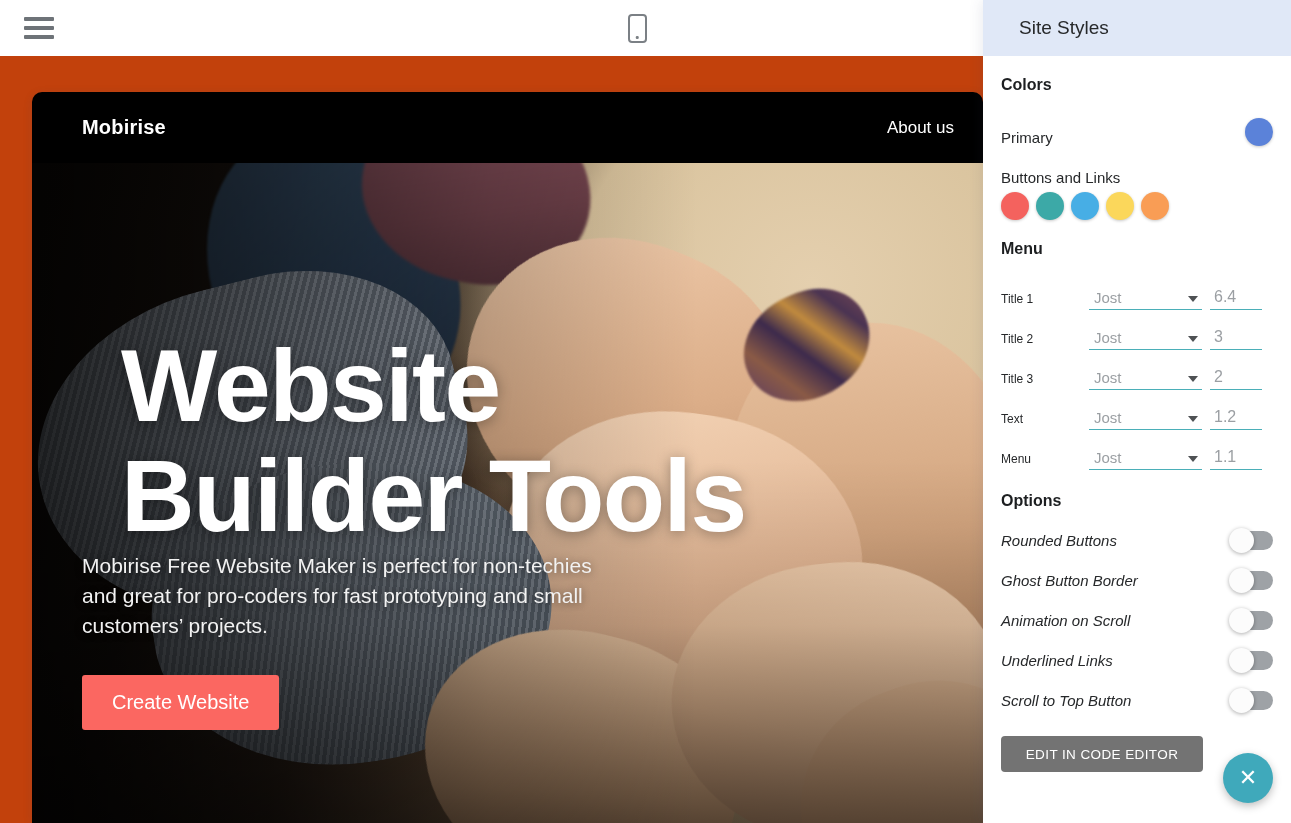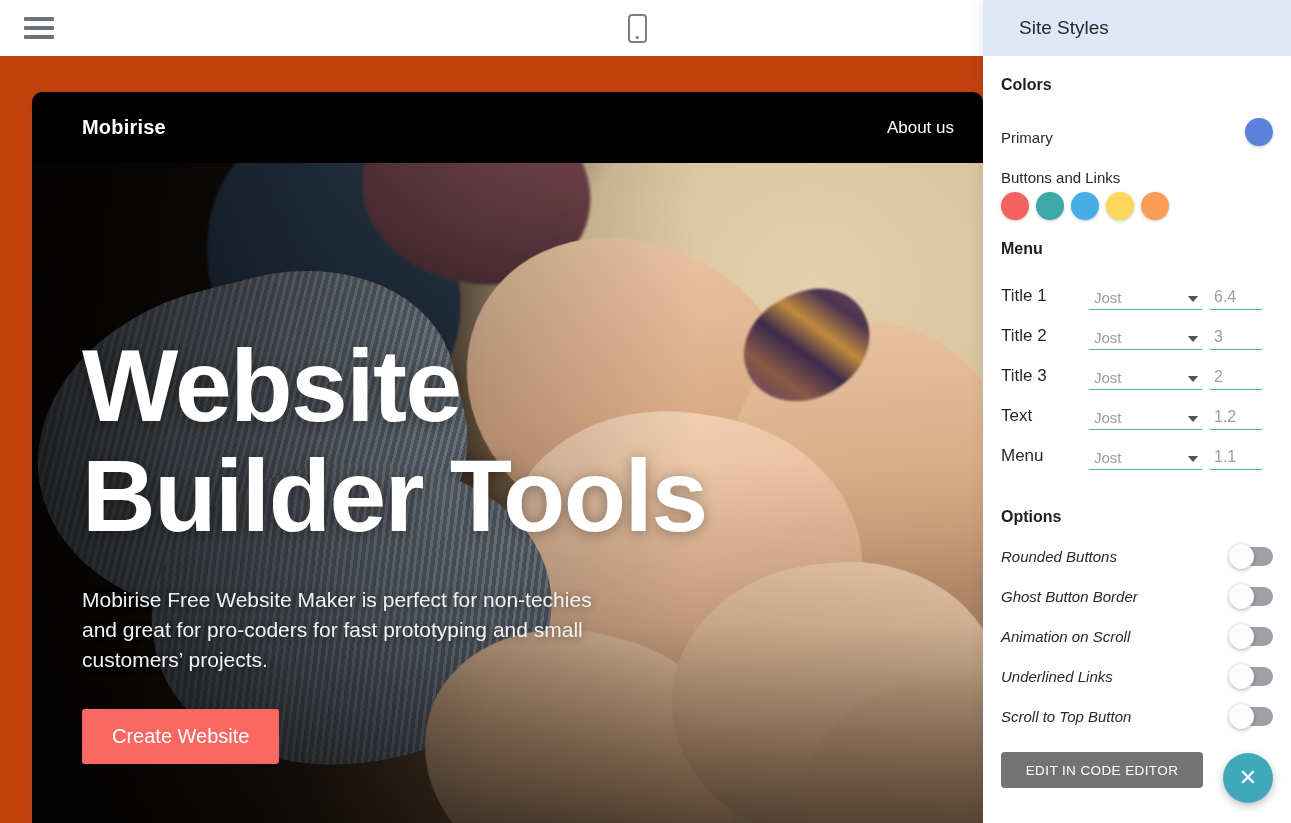--- a/index.html
+++ b/index.html
@@ -239,23 +239,23 @@
     width: 700px;
     z-index: 2;
   }
   .hero-title {
     color: #ffffff;
     font-size: 102px;
     line-height: 1.08;
     font-weight: bold;
     letter-spacing: -1.5px;
     text-shadow: 0 2px 14px rgba(0,0,0,.35);
+    margin-left: 39px;
   }
   .hero-sub {
-    margin-top: 34px;
     color: #f2f2f2;
     font-size: 21px;
     line-height: 1.42;
     max-width: 540px;
     text-shadow: 0 1px 8px rgba(0,0,0,.45);
   }
   .hero-btn {
     margin-top: 34px;
     display: inline-block;
     background: #fb6761;
@@ -293,21 +293,21 @@
     padding: 20px 18px 0 18px;
     border-radius: 29px;
   }
   .section-title {
     font-size: 16px;
     font-weight: bold;
     color: #1d1f21;
     margin-bottom: 12px;
   }
   .fonts-title { margin-top: 20px; }
-  .options-title { margin-top: 38px; margin-bottom: 10px; }
+  .options-title { margin-top: 22px; margin-bottom: 10px; }
 
   .row {
     display: flex;
     align-items: flex-end;
     height: 40px;
   }
   .row-label {
     font-size: 15px;
     color: #26282a;
     flex: 1;
@@ -326,21 +326,21 @@
   }
 
   
   .font-row {
     display: flex;
     align-items: flex-end;
     height: 40px;
   }
   .font-name {
     width: 88px;
-    font-size: 17px;
+    font-size: 12px;
     color: #26282a;
     padding-bottom: 4px;
   }
   .select-wrap {
     position: relative;
     width: 113px;
     margin-right: 8px;
     border-bottom: 1.6px solid #4aafb8;
     padding-bottom: 3px;
   }

